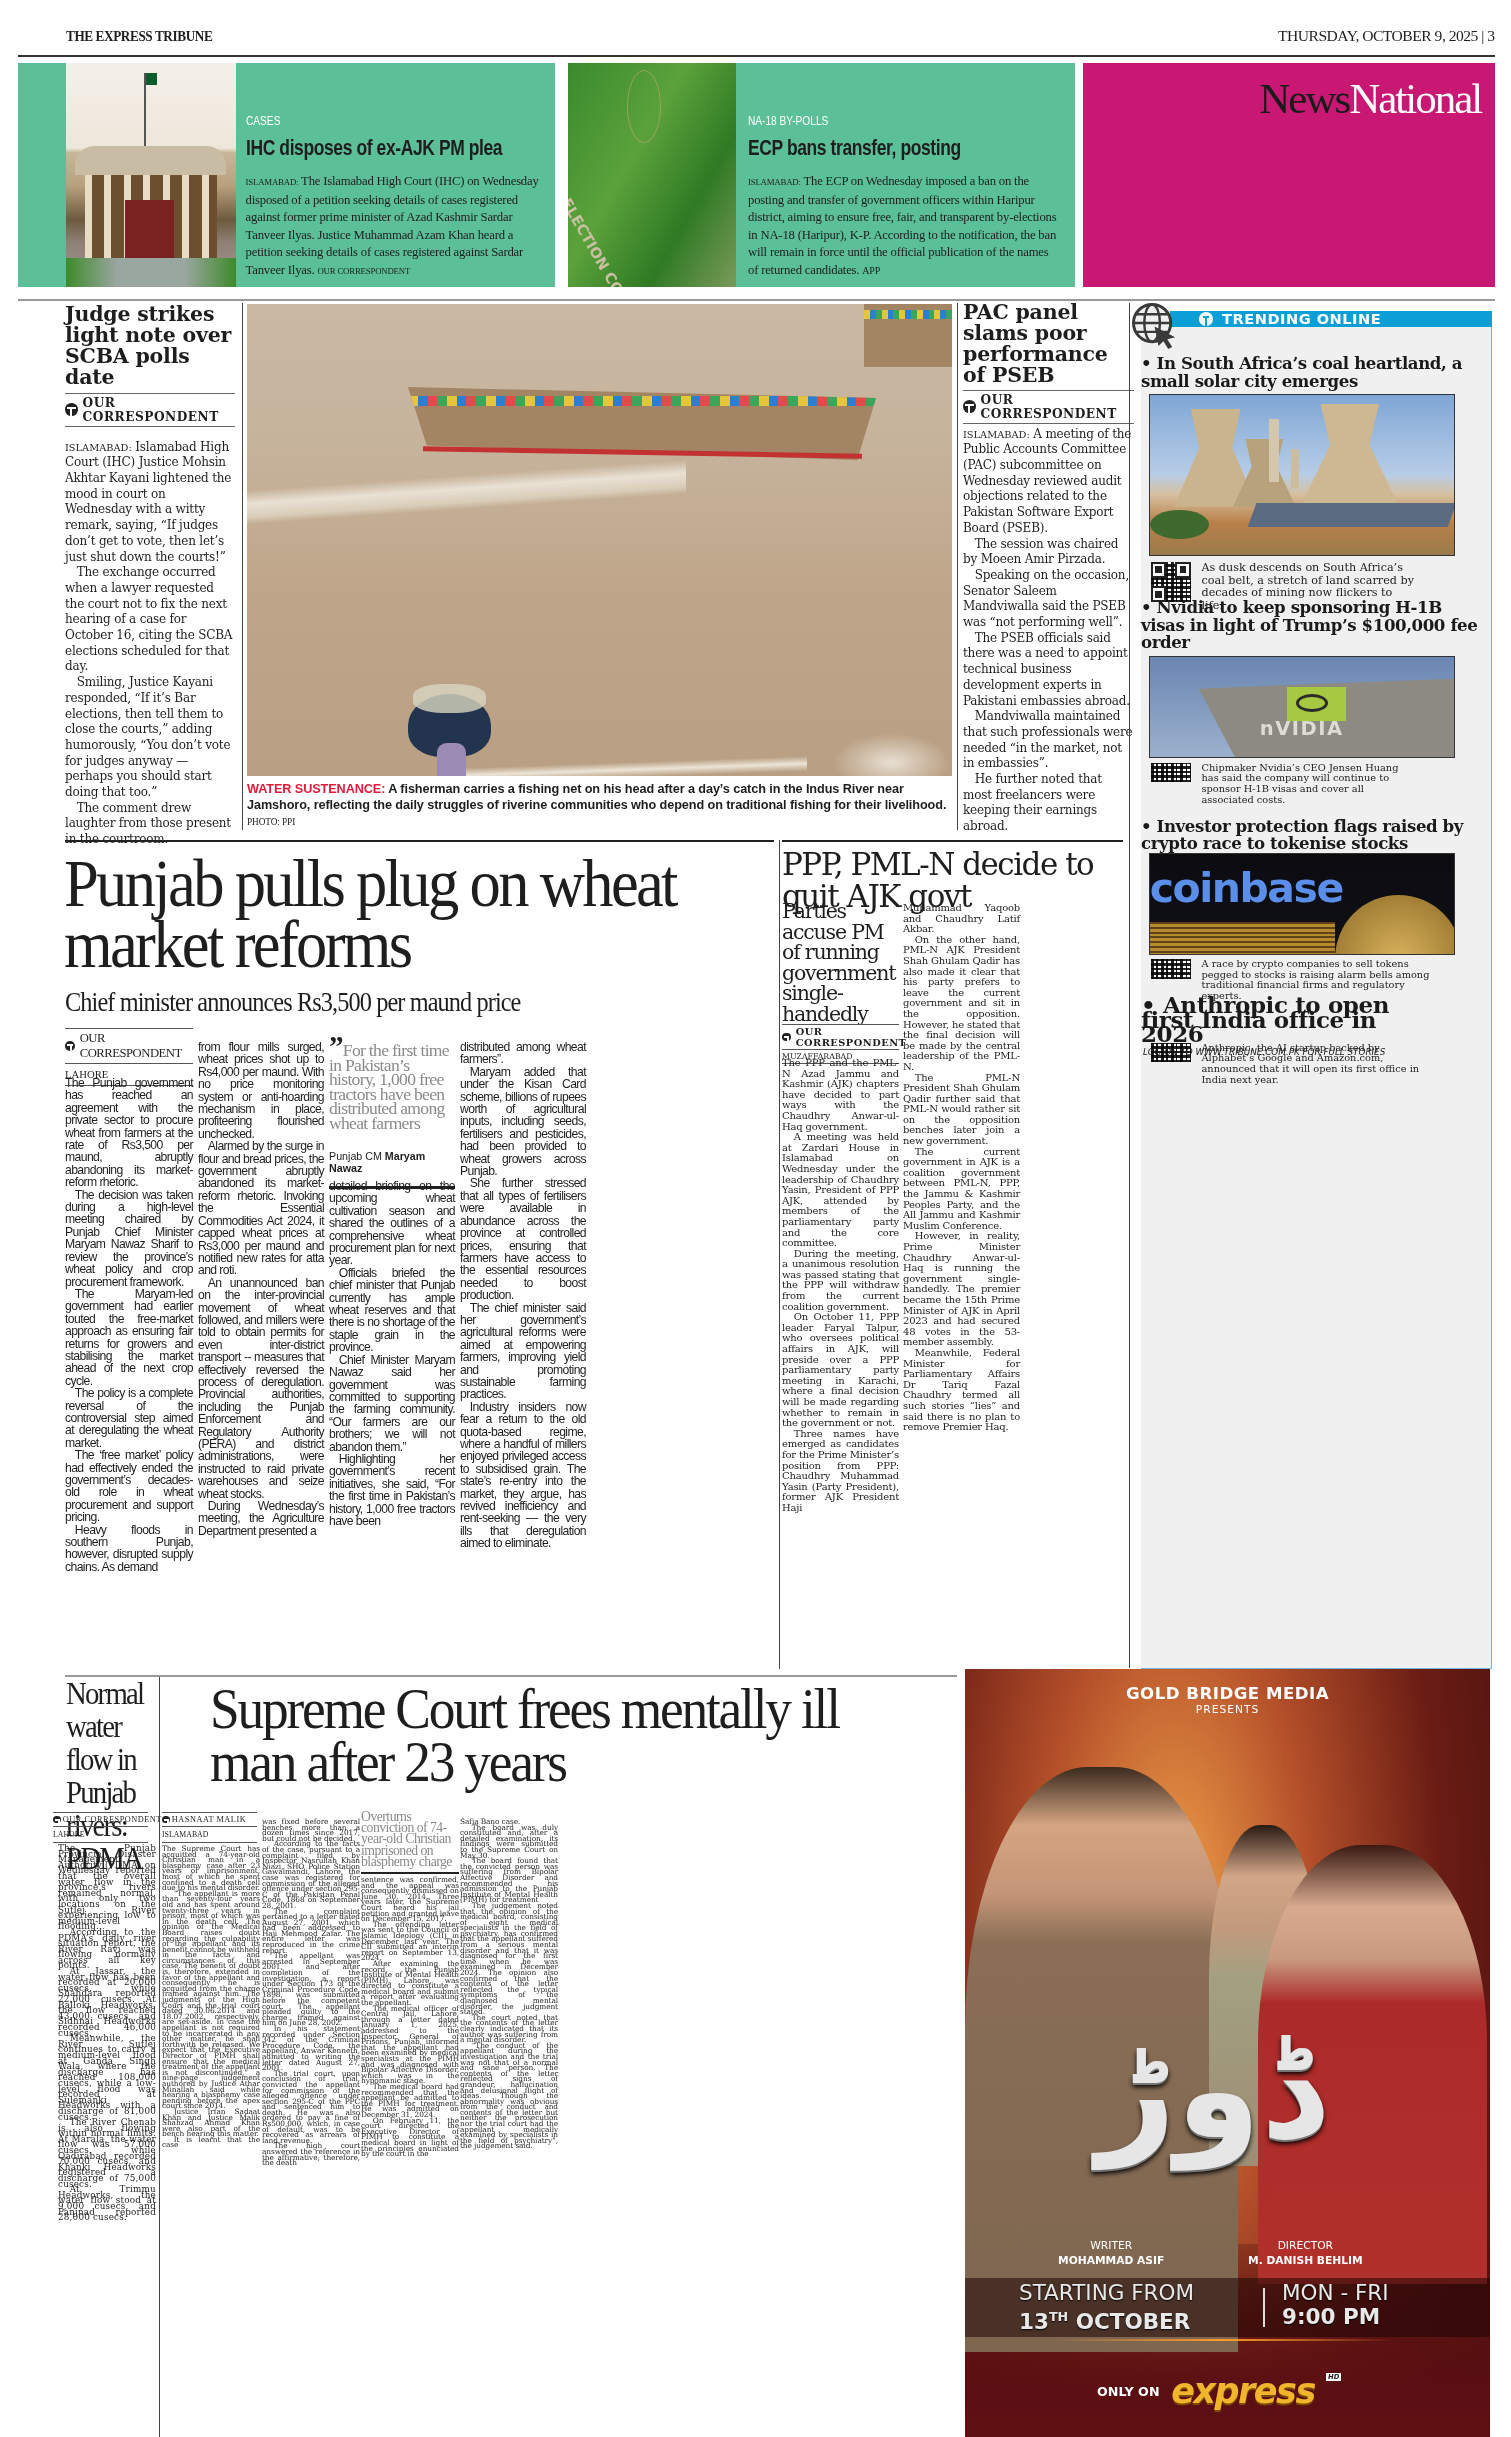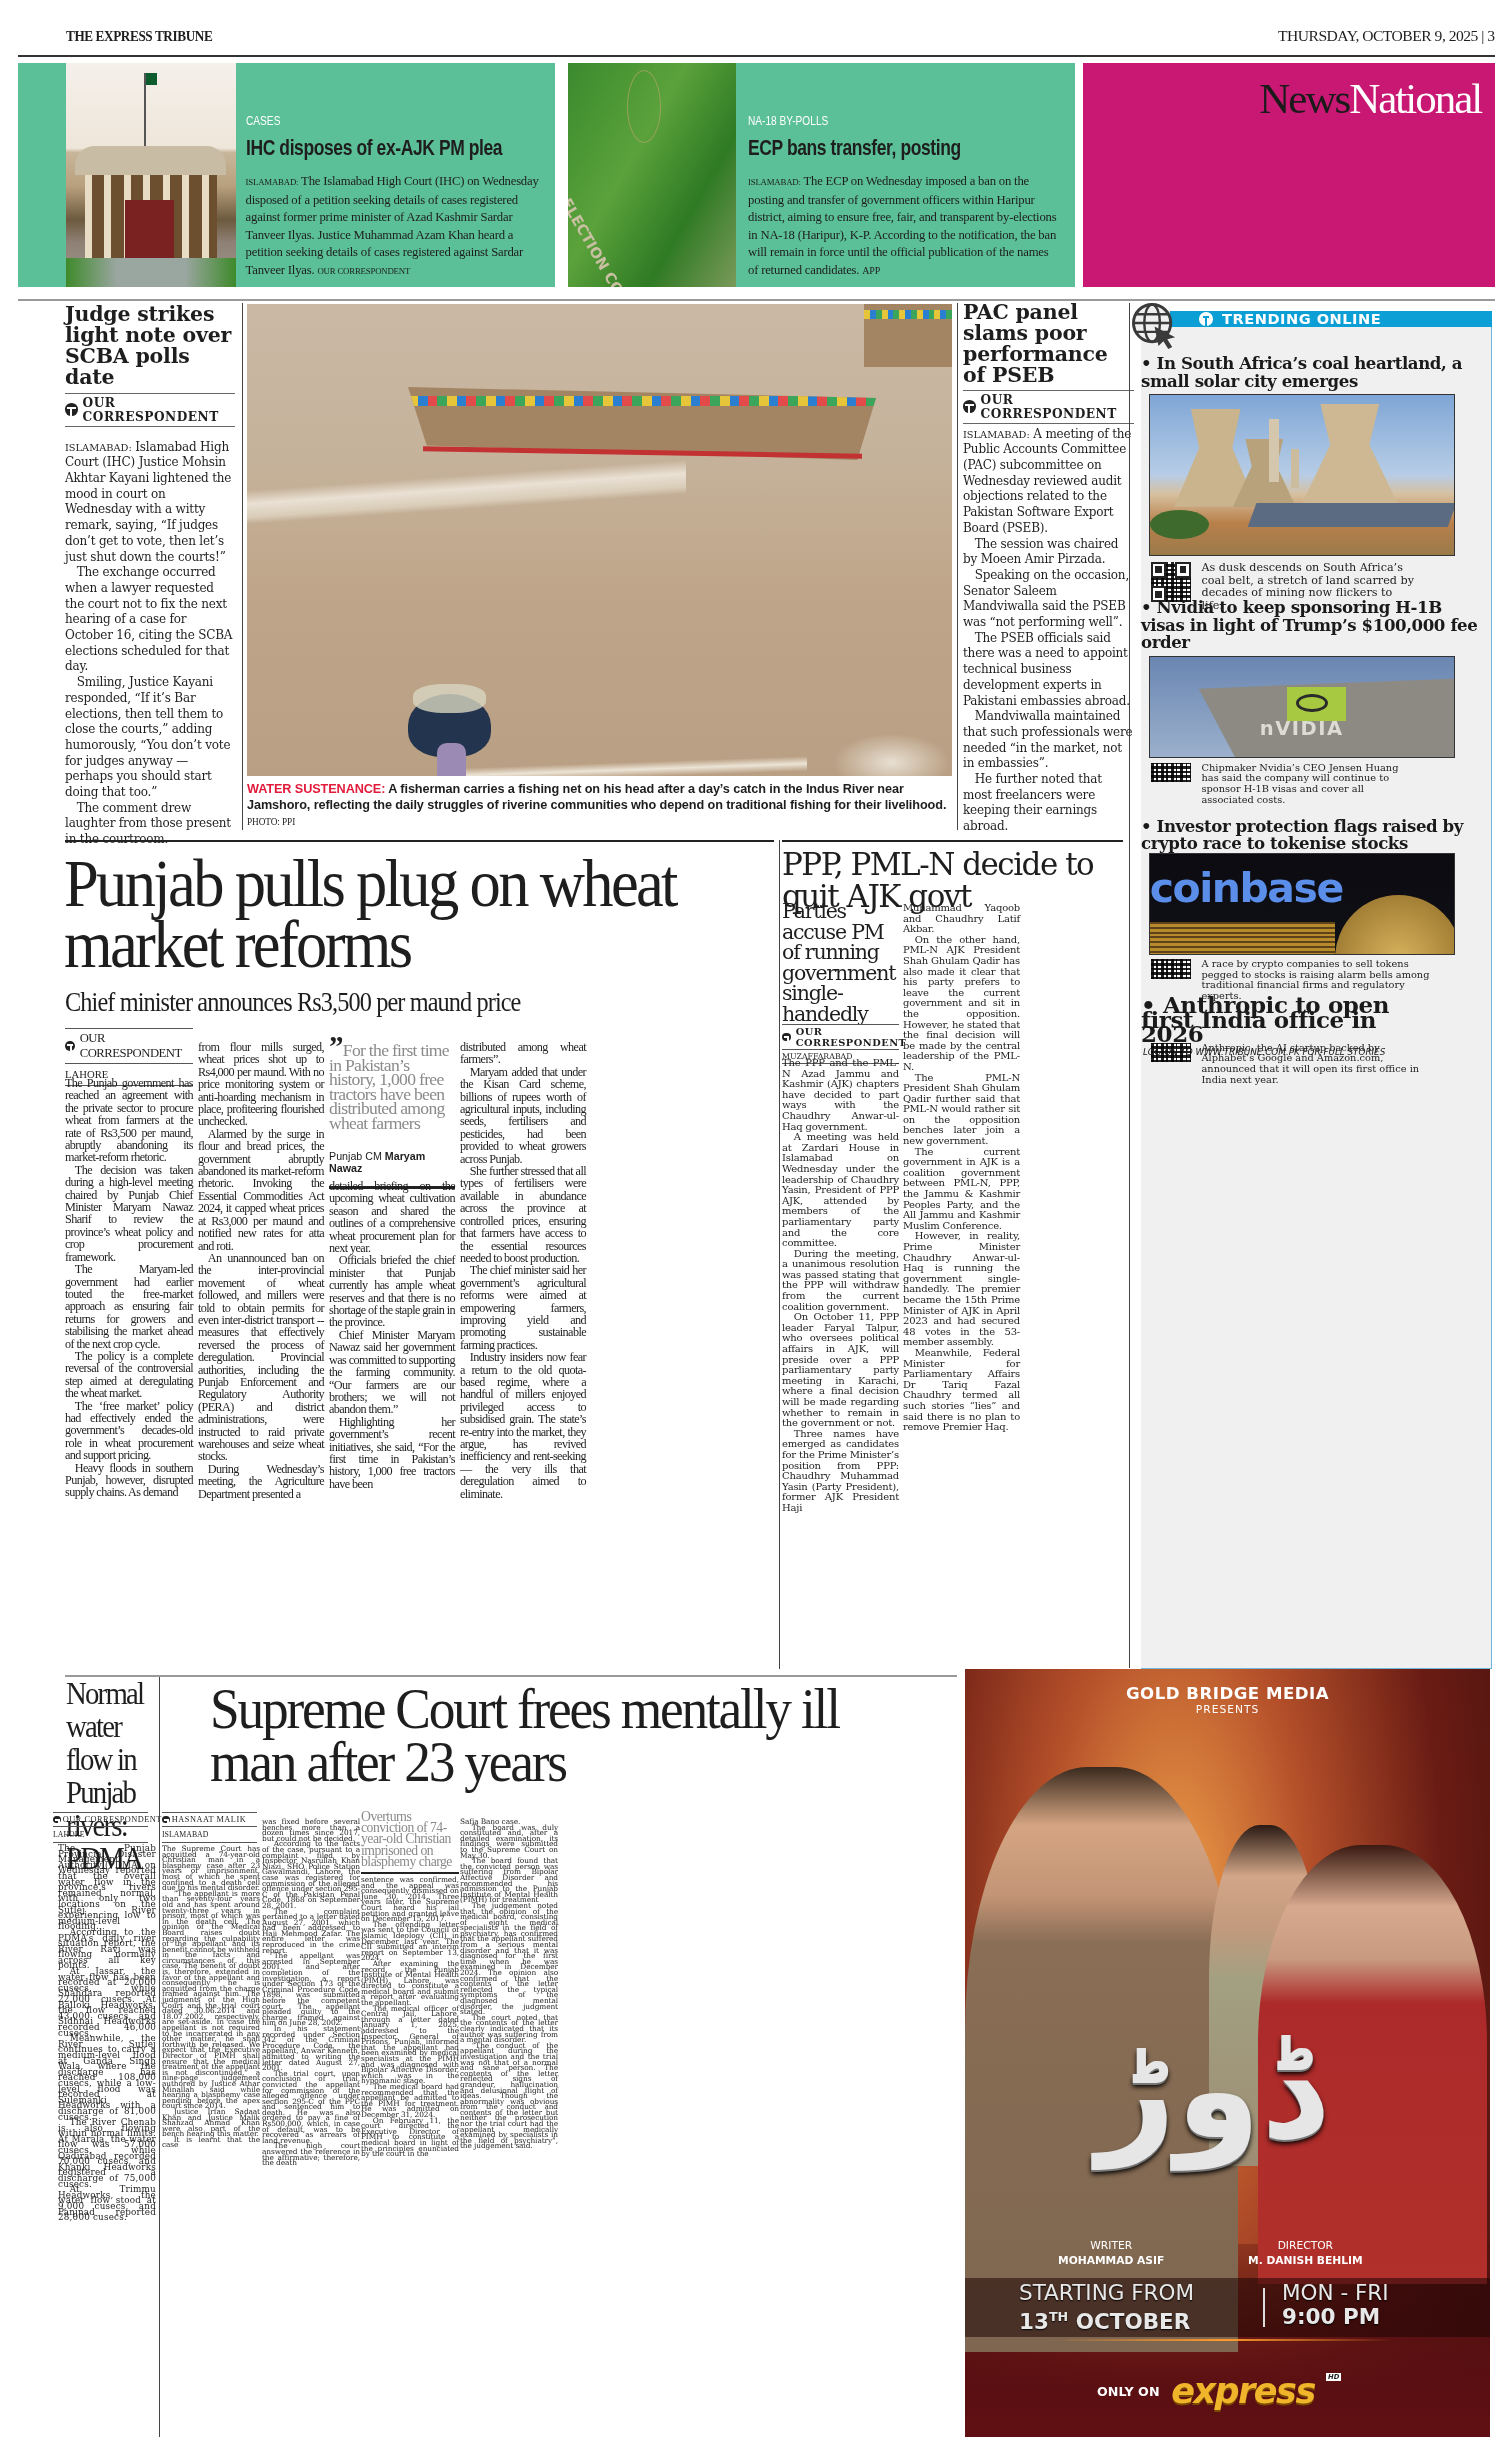--- a/index.html
+++ b/index.html
@@ -7,21 +7,21 @@
 body{width:1512px;height:2667px;position:relative;overflow:hidden;color:#1e1e1e;font-family:"DejaVu Serif",serif}
 .abs{position:absolute}
 .cond{font-family:"Liberation Sans",sans-serif;transform-origin:left top}
 .serif{font-family:"DejaVu Serif",serif}
 .lib{font-family:"Liberation Serif",serif}
 .rule{background:#333}
 p{margin:0}
 .body-serif{font-family:"DejaVu Serif",serif;font-size:13px;line-height:16.6px;text-align:justify;letter-spacing:-0.2px}
 .body-serif p{text-indent:0}
 .body-serif p + p{text-indent:11.7px}
-.body-cond{font-family:Liberation Serif, serif;font-size:14.6px;line-height:18.3px;text-align:justify;letter-spacing:-0.6px}
+.body-cond{font-family:Liberation Sans, sans-serif;font-size:14.6px;line-height:18.3px;text-align:justify;letter-spacing:-0.6px}
 .body-cond p + p{text-indent:9.8px}
 .dateline{font-size:9.8px;letter-spacing:0;text-transform:uppercase}
 .byline{display:flex;align-items:center;gap:4.9px;border-top:1px solid #555;border-bottom:1px solid #555;padding:2px 0;font-family:"DejaVu Serif",serif;font-weight:bold;letter-spacing:0.5px}
 .tlogo{display:inline-block;width:12.7px;height:12.7px;border-radius:50%;background:#222;position:relative;flex:none}
 .tlogo:before{content:"";position:absolute;left:1.5px;right:1.5px;top:3.4px;height:2px;background:#fff}
 .tlogo:after{content:"";position:absolute;left:5.4px;width:2px;top:3.4px;bottom:0;background:#fff}
 .photo{overflow:hidden}
 .qr{background:
  repeating-linear-gradient(90deg,#222 0 2.9px,#fff 2.9px 5.4px,#222 5.4px 6.8px,#fff 6.8px 9.8px),
  repeating-linear-gradient(0deg,#222 0 2.4px,#fff 2.4px 4.4px);background-blend-mode:multiply;position:relative}

